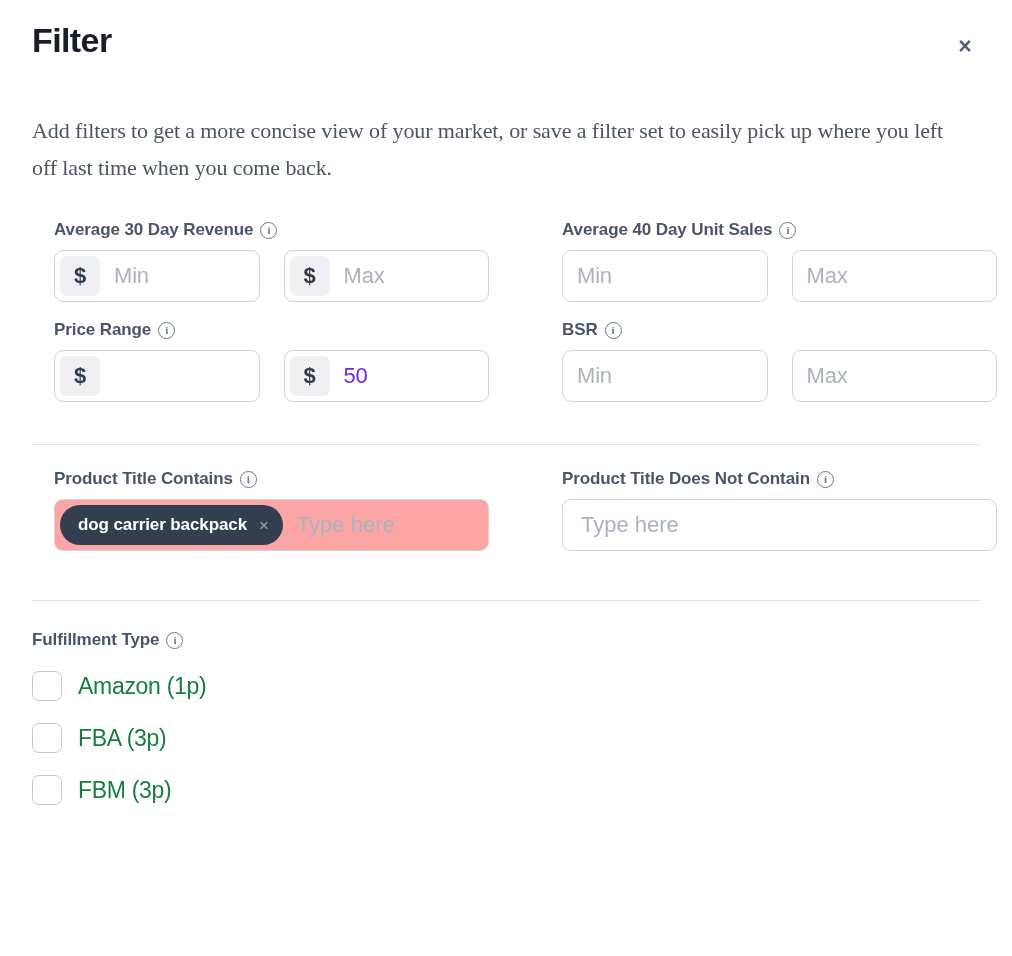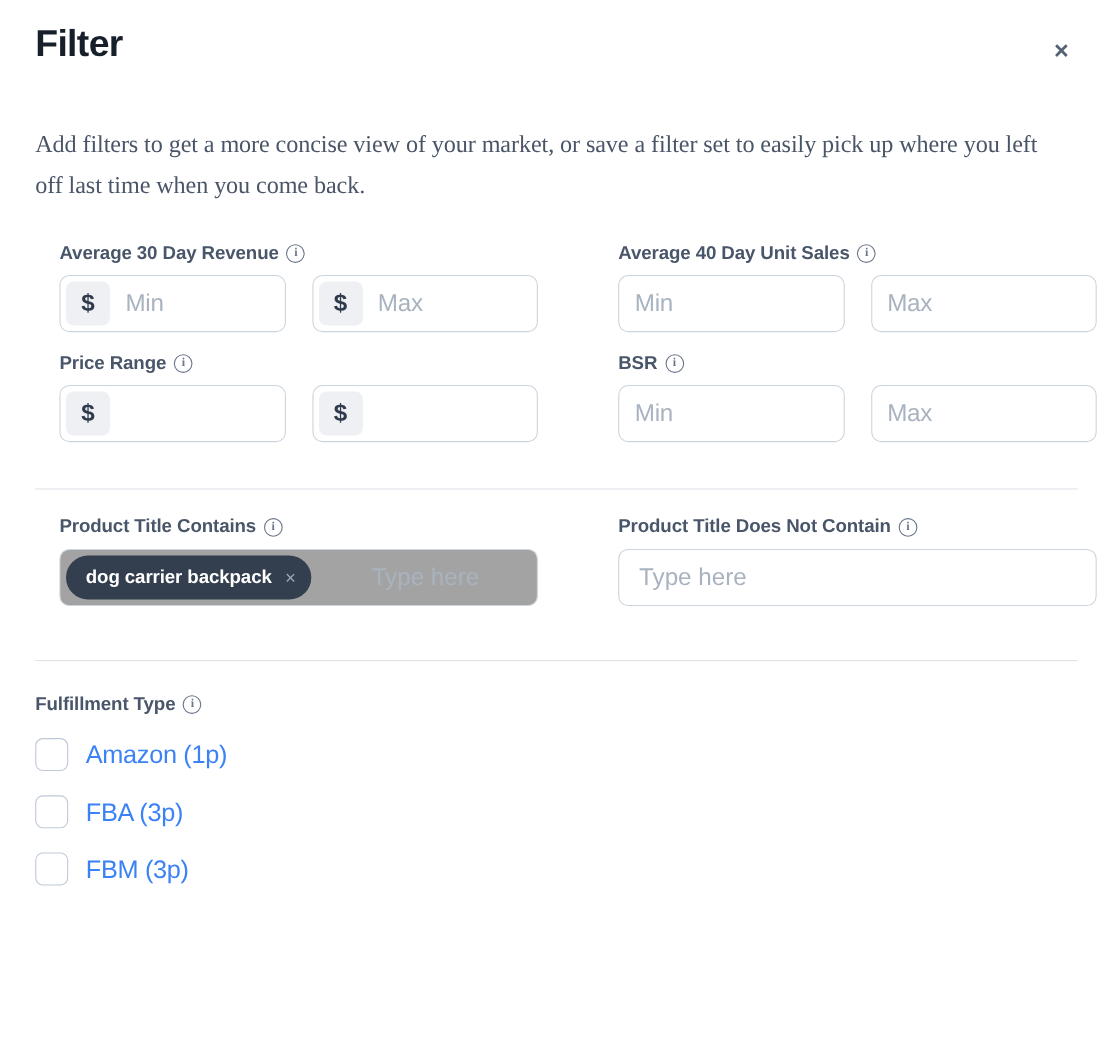--- a/index.html
+++ b/index.html
@@ -161,25 +161,24 @@
     margin: 24px 0;
   }
 
   
   .tag-input {
     display: flex;
     align-items: center;
     height: 52px;
     border: 1px solid #ccd4de;
     border-radius: 9px;
-    background: #a3a3a3;
+    background: #fca5a5;
     padding-left: 5px;
     overflow: hidden;
     cursor: text;
-    gap: 41px;
   }
   .tag-chip {
     display: inline-flex;
     align-items: center;
     gap: 12px;
     height: 40px;
     padding: 0 14px 0 18px;
     background: #333f4f;
     border-radius: 20px;
     color: #ffffff;
@@ -245,21 +244,21 @@
   .checkbox-box {
     width: 30px;
     height: 30px;
     flex: 0 0 30px;
     border: 1.5px solid #bfc9d6;
     border-radius: 7px;
     background: #ffffff;
   }
   .checkbox-label {
     font-size: 23px;
-    color: #3b82f6;
+    color: #15803d;
     letter-spacing: -0.3px;
   }
 
   .section { }
 </style>
 </head>
 <body>
 
 <div class="modal">
 
@@ -314,20 +313,21 @@
         <span class="info-icon">
             <i>i</i>
           </span>
       </div>
       <div class="input-row">
         <div class="input-box">
           <span class="prefix">$</span>
         </div>
         <div class="input-box">
           <span class="prefix">$</span>
+          <input type="text" placeholder="Max" value="50" style="">
         </div>
       </div>
     </div>
 
     <div class="field-group">
       <div class="field-label">
         <span>BSR</span>
         <span class="info-icon">
             <i>i</i>
           </span>

